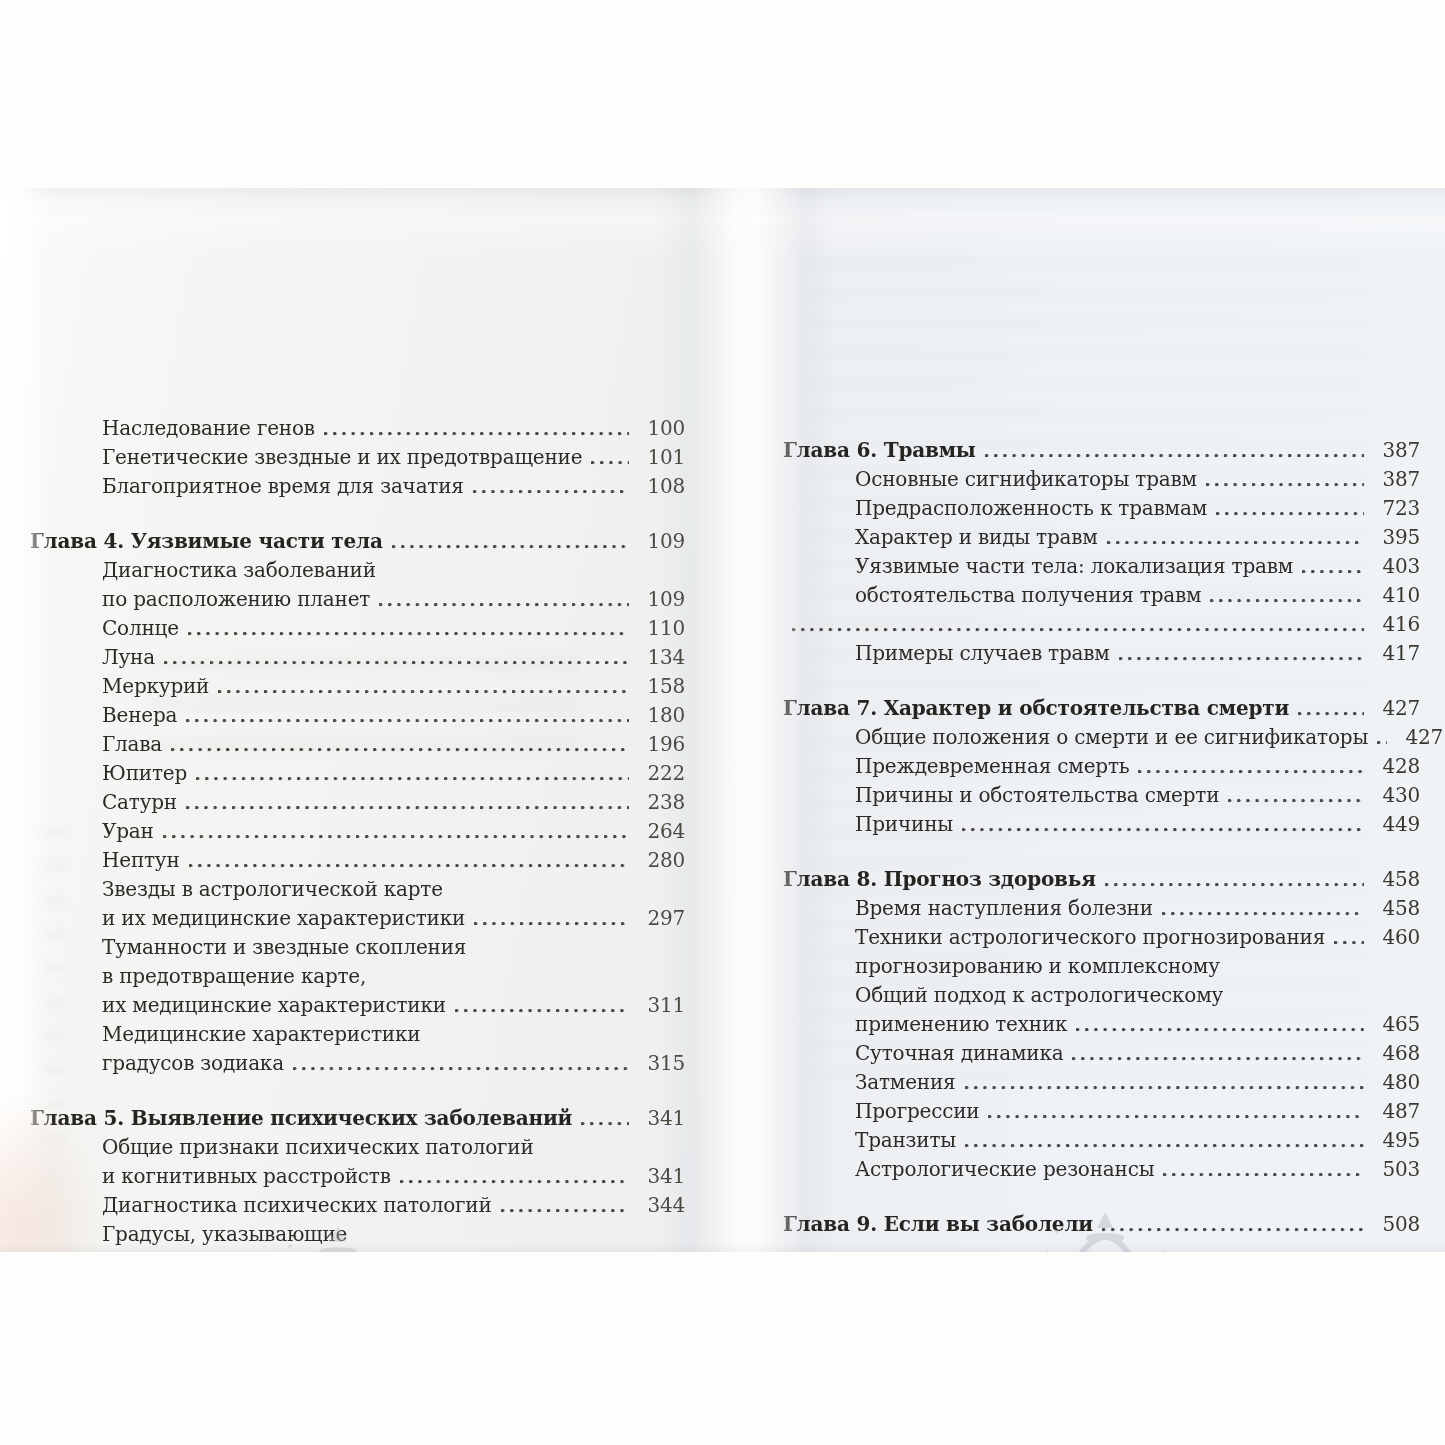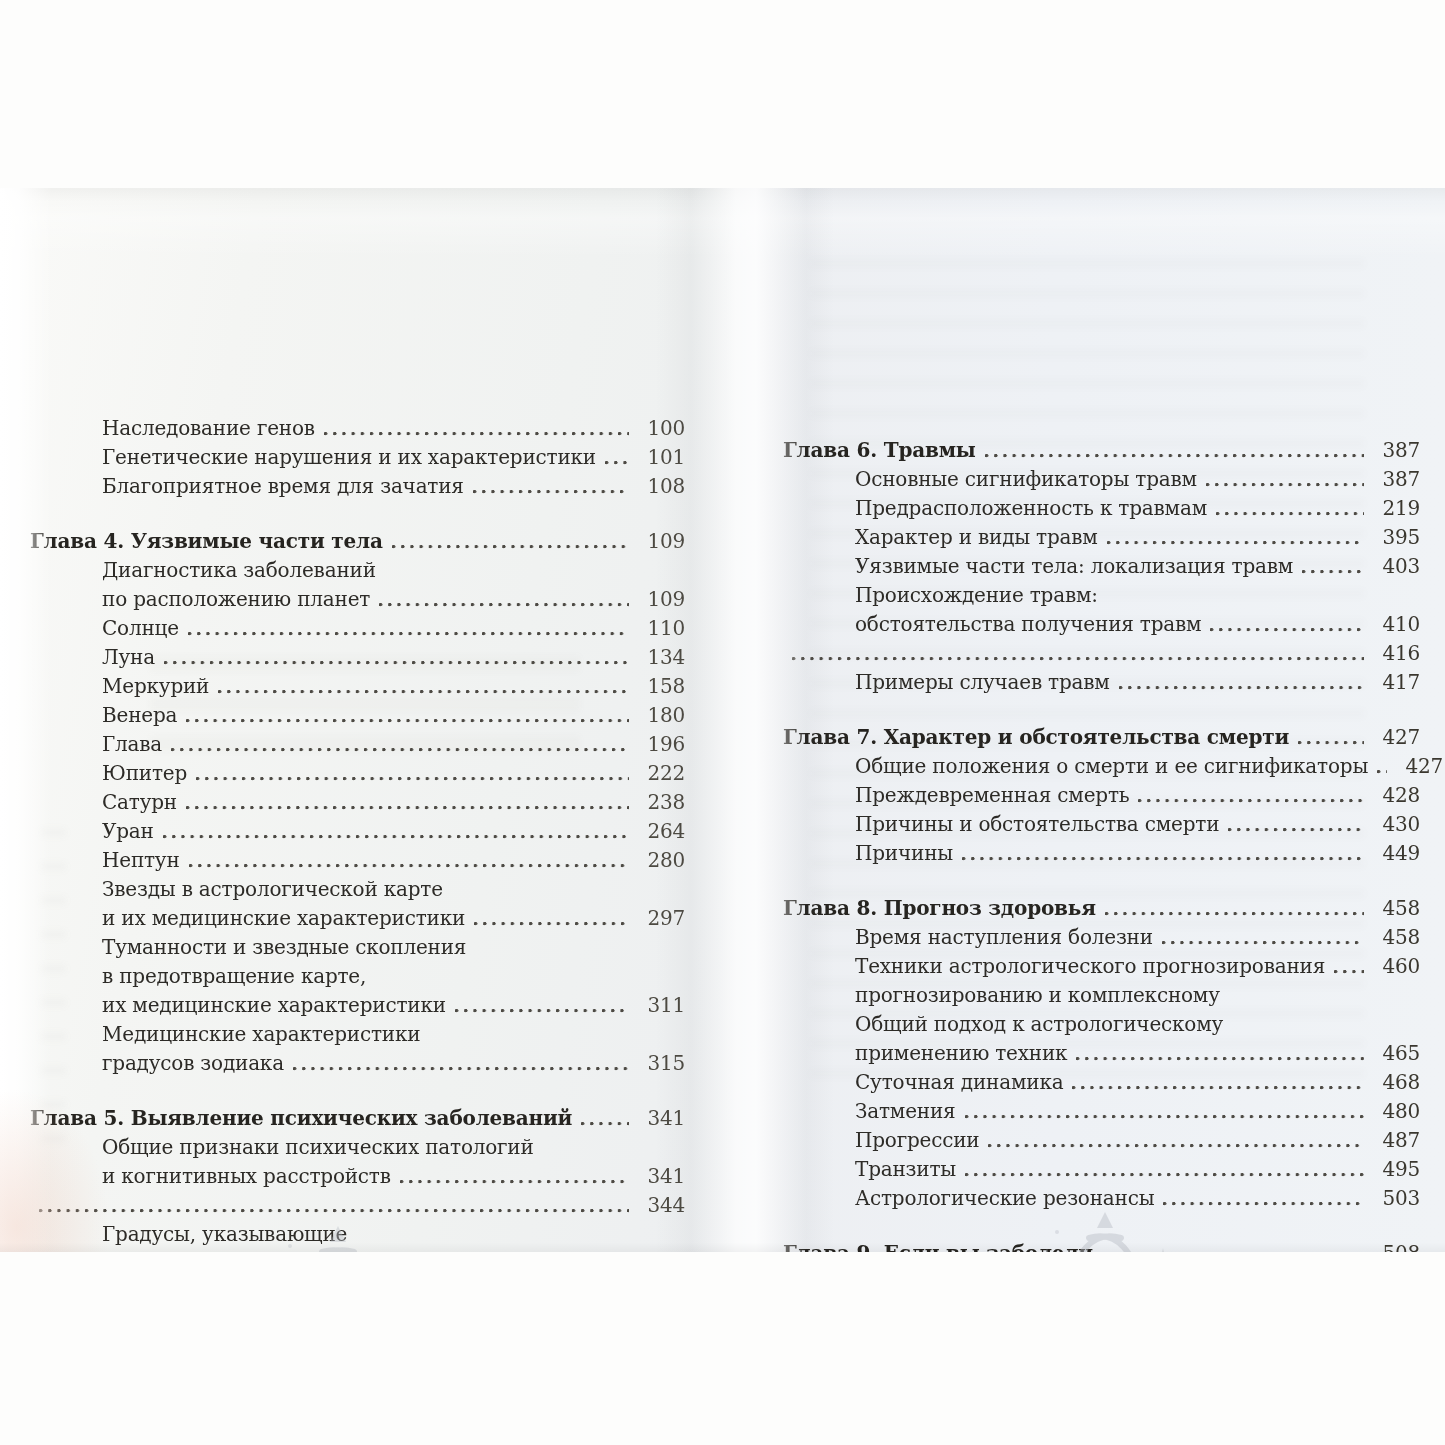--- a/index.html
+++ b/index.html
@@ -97,21 +97,21 @@
   <div class="page page-left">
     <div class="ghost ghost-l1"></div>
     <div class="ghost ghost-l2"></div>
     <div class="toc toc-left">
         <div class="toc-line sub">
           <span class="txt">Наследование генов</span>
           <span class="leader"></span>
           <span class="num">100</span>
         </div>
         <div class="toc-line sub">
-          <span class="txt">Генетические нарушения и их характеристики</span>
+          <span class="txt">Генетические звездные и их предотвращение</span>
           <span class="leader"></span>
           <span class="num">101</span>
         </div>
         <div class="toc-line sub">
           <span class="txt">Благоприятное время для зачатия</span>
           <span class="leader"></span>
           <span class="num">108</span>
         </div>
         <div class="toc-line chapter gap">
           <span class="txt">Глава 4. Уязвимые части тела</span>
@@ -205,20 +205,21 @@
         </div>
         <div class="toc-line sub">
           <span class="txt">Общие признаки психических патологий</span>
         </div>
         <div class="toc-line sub">
           <span class="txt">и когнитивных расстройств</span>
           <span class="leader"></span>
           <span class="num">341</span>
         </div>
         <div class="toc-line sub">
+          <span class="txt">Диагностика психических патологий</span>
           <span class="leader"></span>
           <span class="num">344</span>
         </div>
         <div class="toc-line sub">
           <span class="txt">Градусы, указывающие</span>
         </div>
         <div class="toc-line sub">
           <span class="txt">на психические патологии</span>
           <span class="leader"></span>
           <span class="num">362</span>
@@ -245,34 +246,31 @@
           <span class="num">387</span>
         </div>
         <div class="toc-line sub">
           <span class="txt">Основные сигнификаторы травм</span>
           <span class="leader"></span>
           <span class="num">387</span>
         </div>
         <div class="toc-line sub">
           <span class="txt">Предрасположенность к травмам</span>
           <span class="leader"></span>
-          <span class="num">219</span>
+          <span class="num">723</span>
         </div>
         <div class="toc-line sub">
           <span class="txt">Характер и виды травм</span>
           <span class="leader"></span>
           <span class="num">395</span>
         </div>
         <div class="toc-line sub">
           <span class="txt">Уязвимые части тела: локализация травм</span>
           <span class="leader"></span>
           <span class="num">403</span>
-        </div>
-        <div class="toc-line sub">
-          <span class="txt">Происхождение травм:</span>
         </div>
         <div class="toc-line sub">
           <span class="txt">обстоятельства получения травм</span>
           <span class="leader"></span>
           <span class="num">410</span>
         </div>
         <div class="toc-line sub">
           <span class="leader"></span>
           <span class="num">416</span>
         </div>

